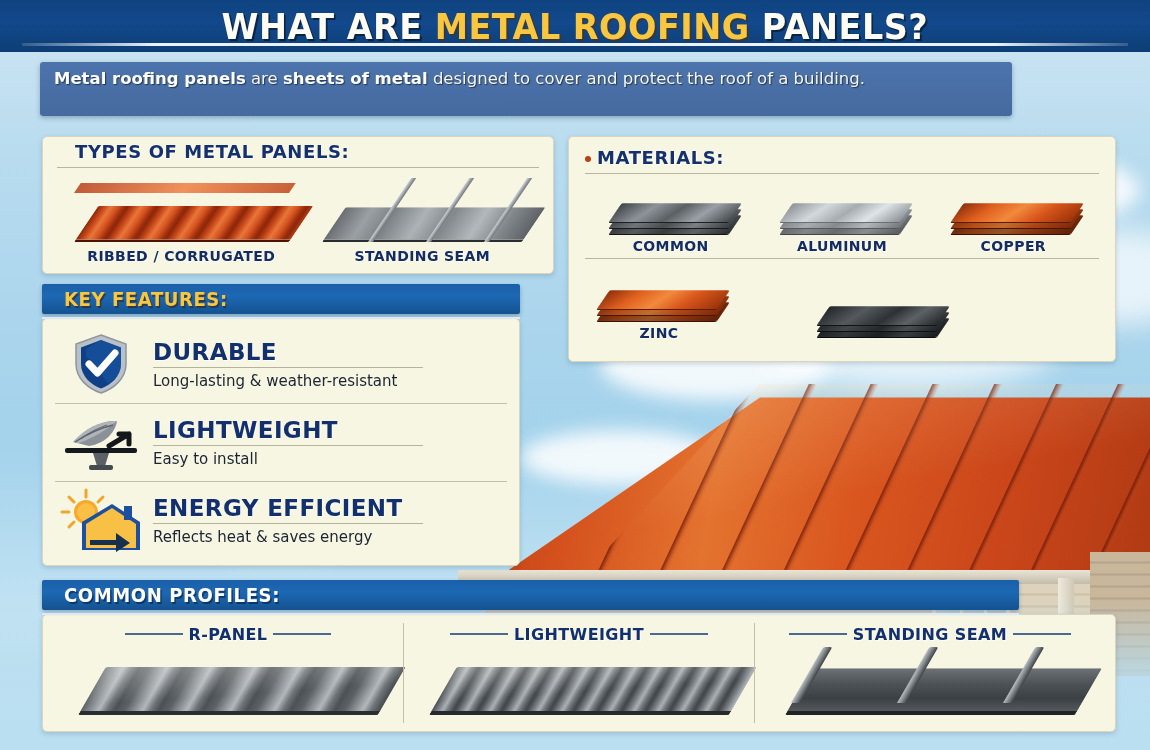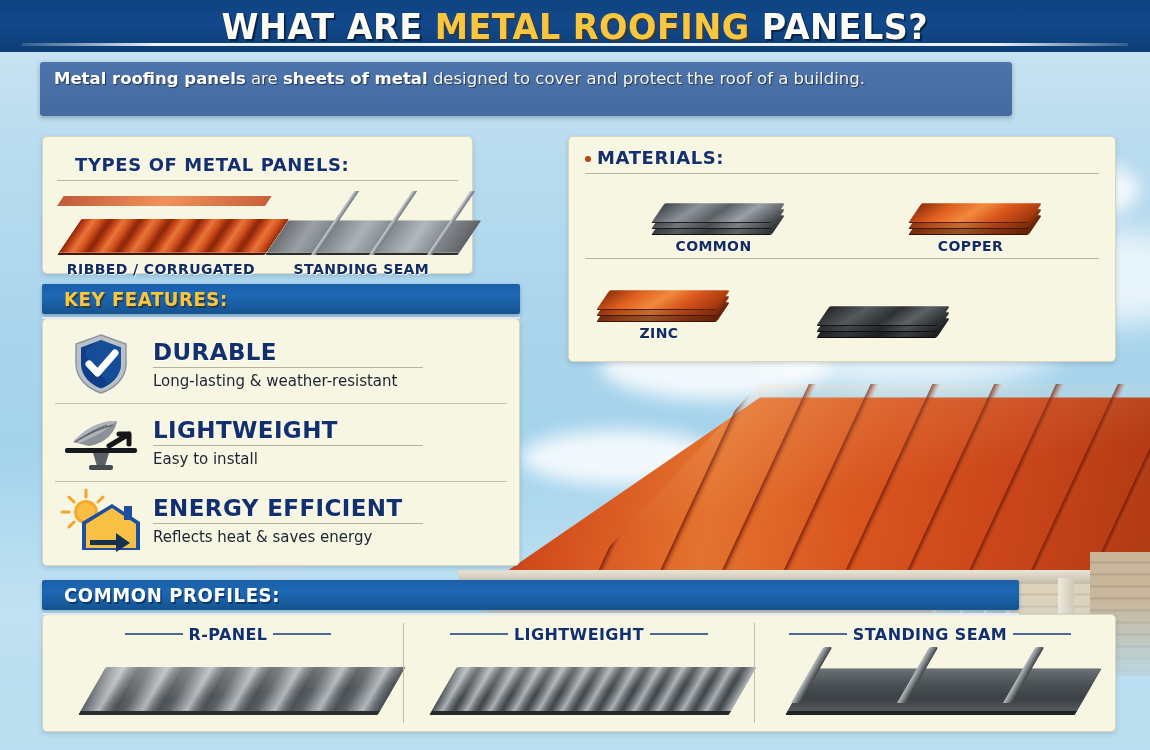--- a/index.html
+++ b/index.html
@@ -85,21 +85,21 @@
     padding:7px 14px;
   }
   #intro p {
     font-family:"DejaVu Sans", sans-serif;
     font-size:16.5px; line-height:20px; color:#f6f5ea;
     text-shadow:1px 1px 1px rgba(0,0,0,.5);
   }
   #intro b { color:#ffffff; }
 
   
-  #types { left:42px; top:136px; width:431px; height:138px; padding:17px 14px 8px; }
+  #types { left:42px; top:136px; width:512px; height:138px; padding:4px 14px 8px; }
   #types .card-title { margin-left:18px; }
   #types .hr { margin:5px 0 0; }
   .types-row { display:flex; justify-content:space-around; align-items:flex-end; height:68px; margin-top:6px; }
   .panel-caption {
     font-family:"DejaVu Sans", sans-serif; font-size:14px; font-weight:bold;
     color:#132c63; letter-spacing:.4px; text-align:center; margin-top:6px;
     text-shadow:1px 1px 0 rgba(255,255,255,.7);
   }
   .types-caps { display:flex; justify-content:space-around; }
 
@@ -300,20 +300,28 @@
   <div class="hr"></div>
 
   <div class="mat-row">
     <div class="mat-item">
       <div class="sheet mat-steel">
         <div class="lay l1"></div>
           <div class="lay l2"></div>
           <div class="lay l3"></div>
       </div>
       <div class="mat-label">COMMON</div>
+    </div>
+    <div class="mat-item">
+      <div class="sheet mat-aluminum">
+        <div class="lay l1"></div>
+          <div class="lay l2"></div>
+          <div class="lay l3"></div>
+      </div>
+      <div class="mat-label">ALUMINUM</div>
     </div>
     <div class="mat-item">
       <div class="sheet mat-copper">
         <div class="lay l1"></div>
           <div class="lay l2"></div>
           <div class="lay l3"></div>
       </div>
       <div class="mat-label">COPPER</div>
     </div>
   </div>

